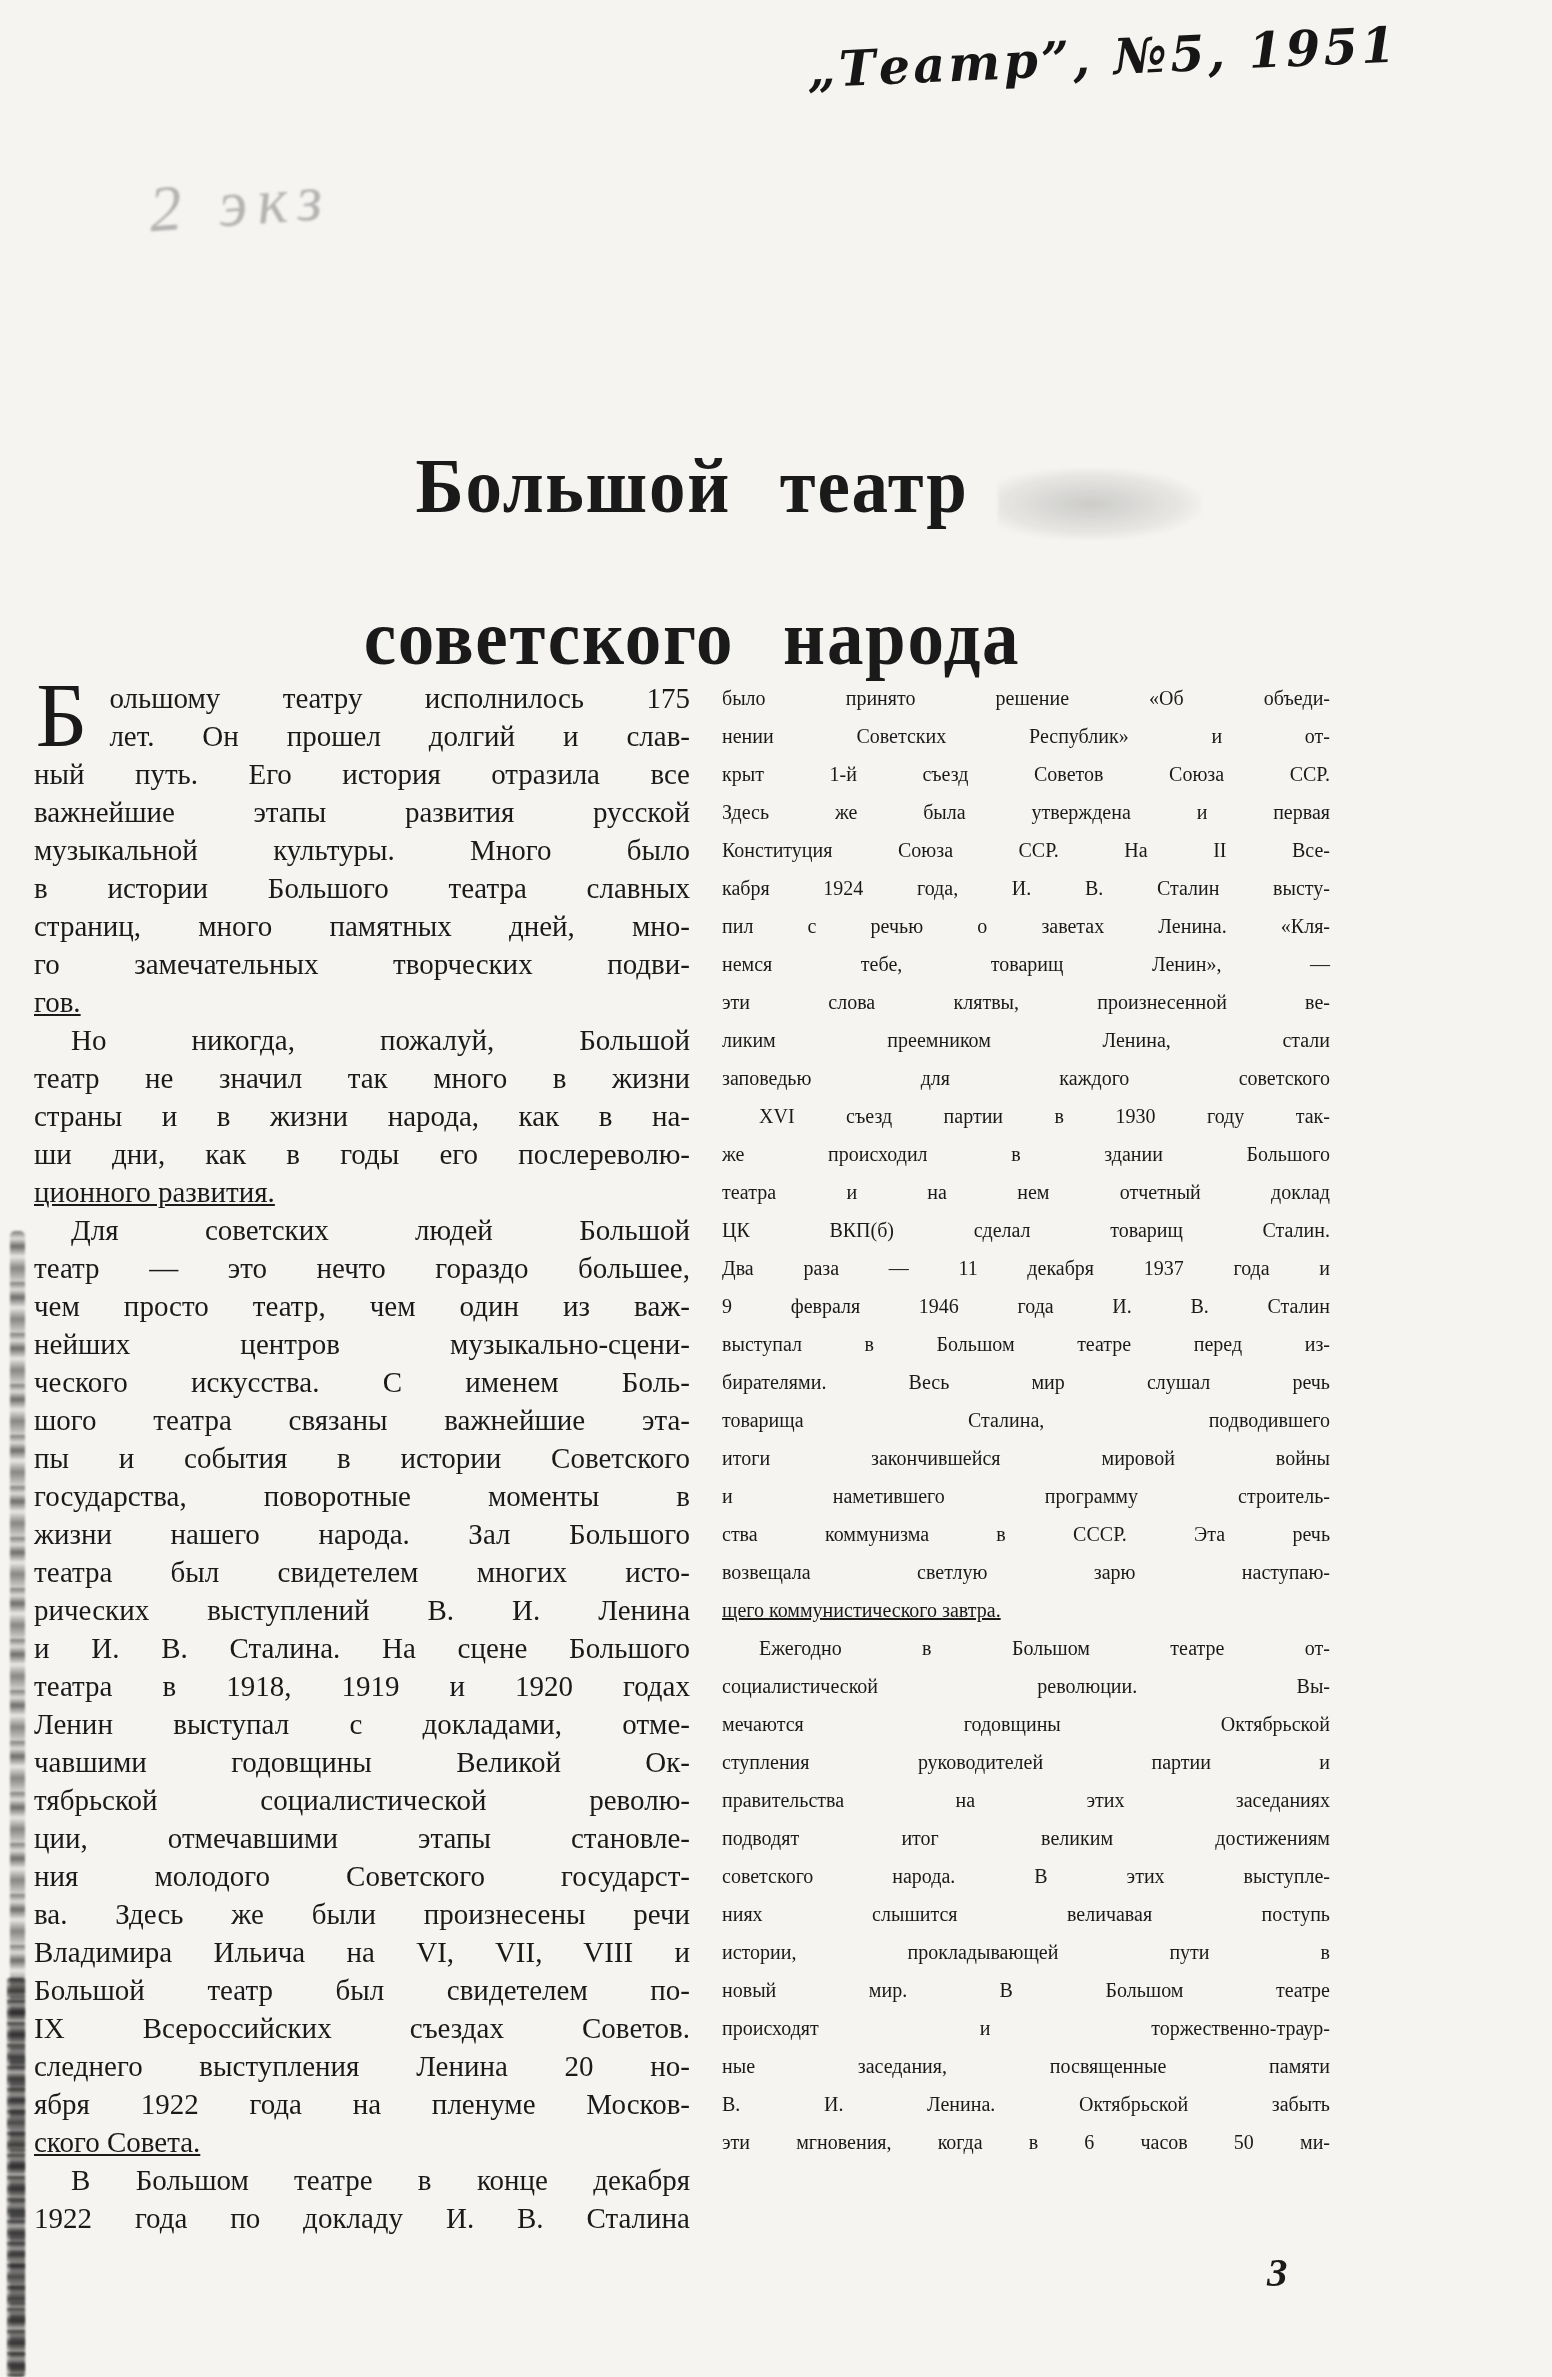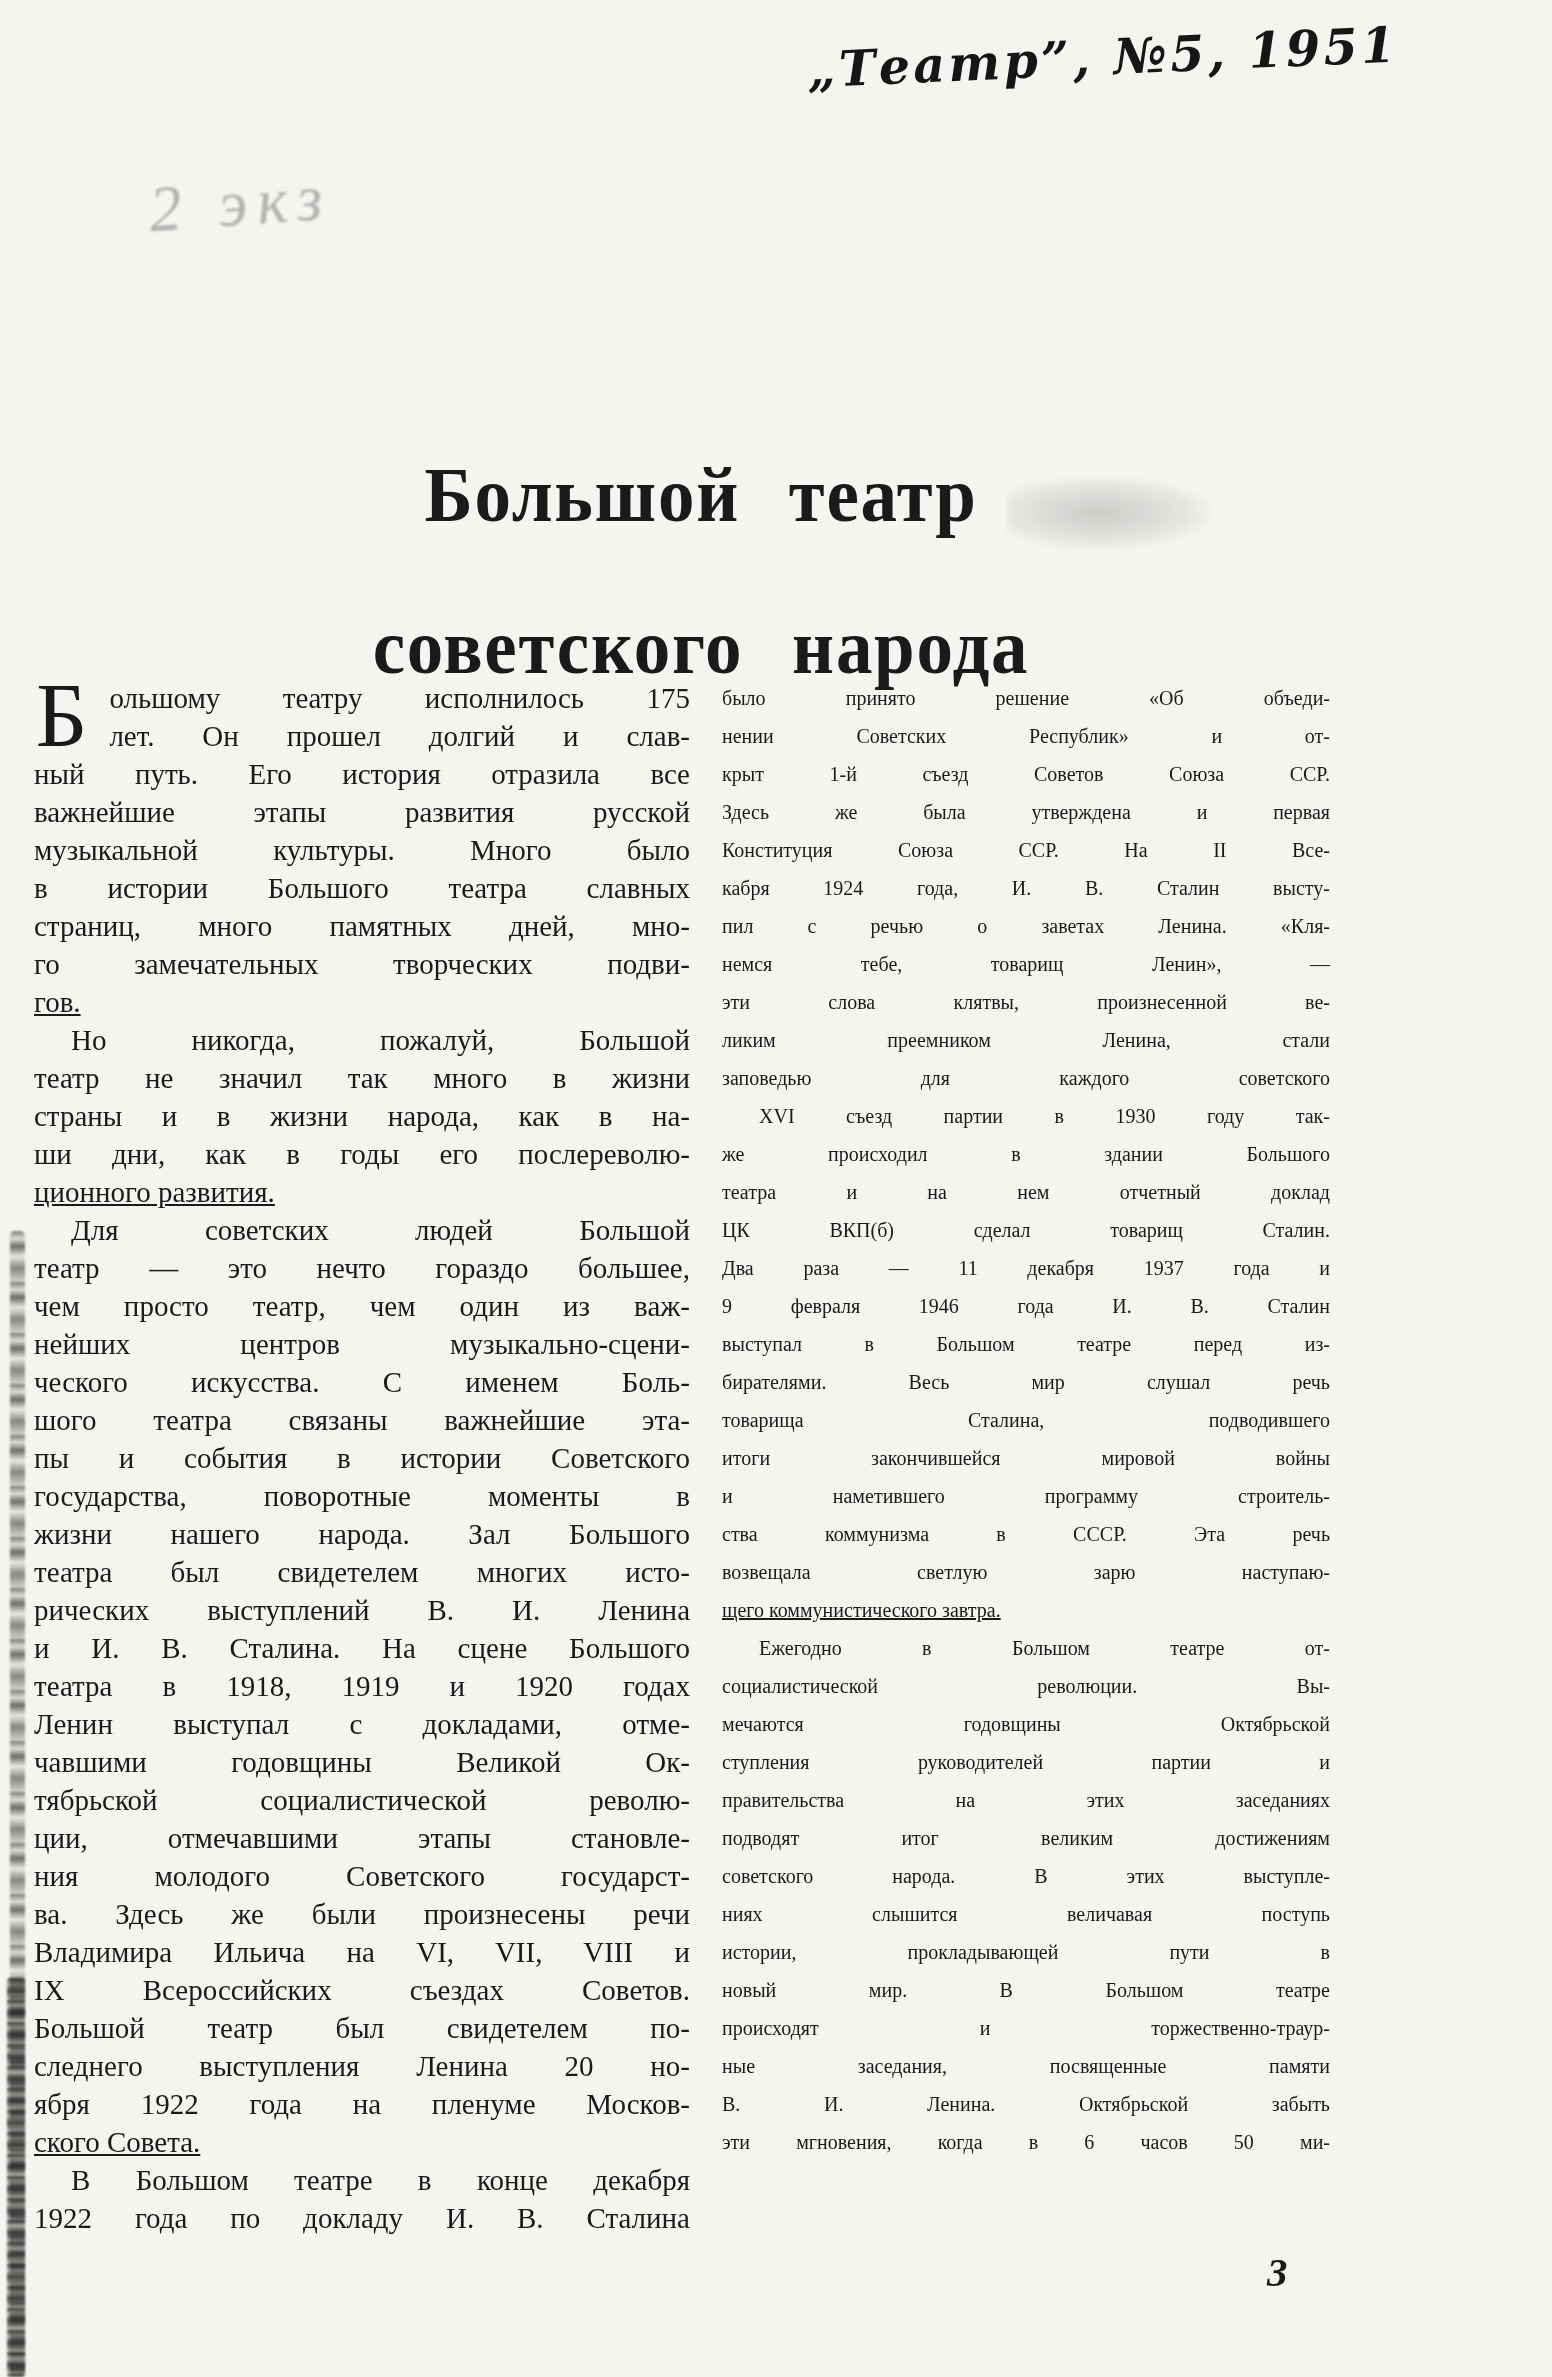--- a/index.html
+++ b/index.html
@@ -24,21 +24,21 @@
   
   .pencil-stamp{
     position:absolute;left:149px;top:166px;
     font-size:65px;letter-spacing:10.2px;
     color:#9e9e9e;opacity:.75;
     filter:blur(1.1px);
     transform:rotate(-4deg);
     font-style:italic;
   }
   
-  .title{position:absolute;left:85px;top:442px;width:1214px;margin:9px;font-weight:bold;}
+  .title{position:absolute;left:85px;top:442px;width:1214px;margin:0;font-weight:bold;}
   .title-line{
     display:block;text-align:center;
     font-size:73px;line-height:82px;
     letter-spacing:1.7px;word-spacing:29px;
     transform:scaleY(1.08);
     transform-origin:top center;
   }
   .title-line2{margin-top:70px;}
   .title-smudge{
     position:absolute;left:913px;top:25.5px;width:204px;height:72px;
@@ -136,22 +136,22 @@
         <div class="line">рических выступлений В. И. Ленина</div>
         <div class="line">и И. В. Сталина. На сцене Большого</div>
         <div class="line">театра в 1918, 1919 и 1920 годах</div>
         <div class="line">Ленин выступал с докладами, отме-</div>
         <div class="line">чавшими годовщины Великой Ок-</div>
         <div class="line">тябрьской социалистической револю-</div>
         <div class="line">ции, отмечавшими этапы становле-</div>
         <div class="line">ния молодого Советского государст-</div>
         <div class="line">ва. Здесь же были произнесены речи</div>
         <div class="line">Владимира Ильича на VI, VII, VIII и</div>
+        <div class="line">Большой театр был свидетелем по-</div>
         <div class="line">IX Всероссийских съездах Советов.</div>
-        <div class="line">Большой театр был свидетелем по-</div>
         <div class="line">следнего выступления Ленина 20 но-</div>
         <div class="line">ября 1922 года на пленуме Москов-</div>
         <div class="line last">ского Совета.</div>
       </div>
       <div class="para">
         <div class="line first">В Большом театре в конце декабря</div>
         <div class="line">1922 года по докладу И. В. Сталина</div>
       </div>
     </div>
 

